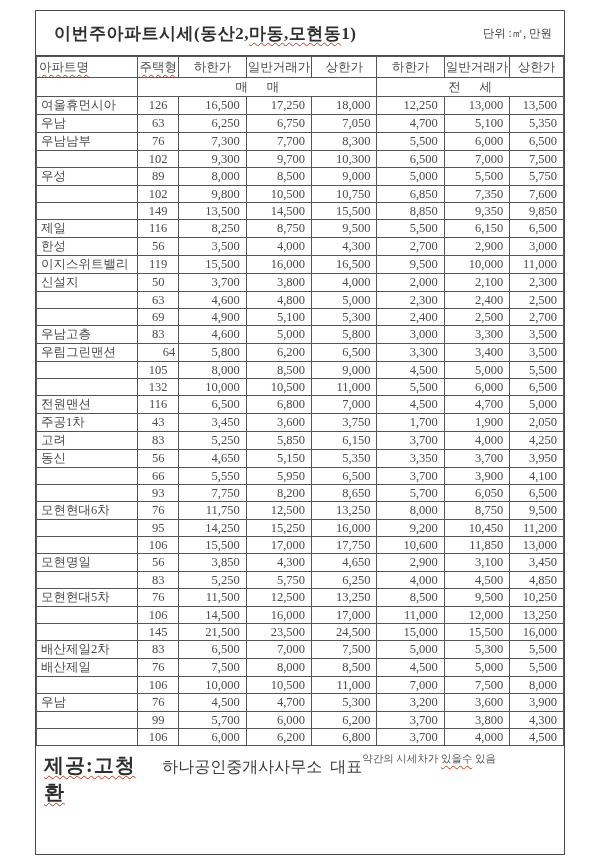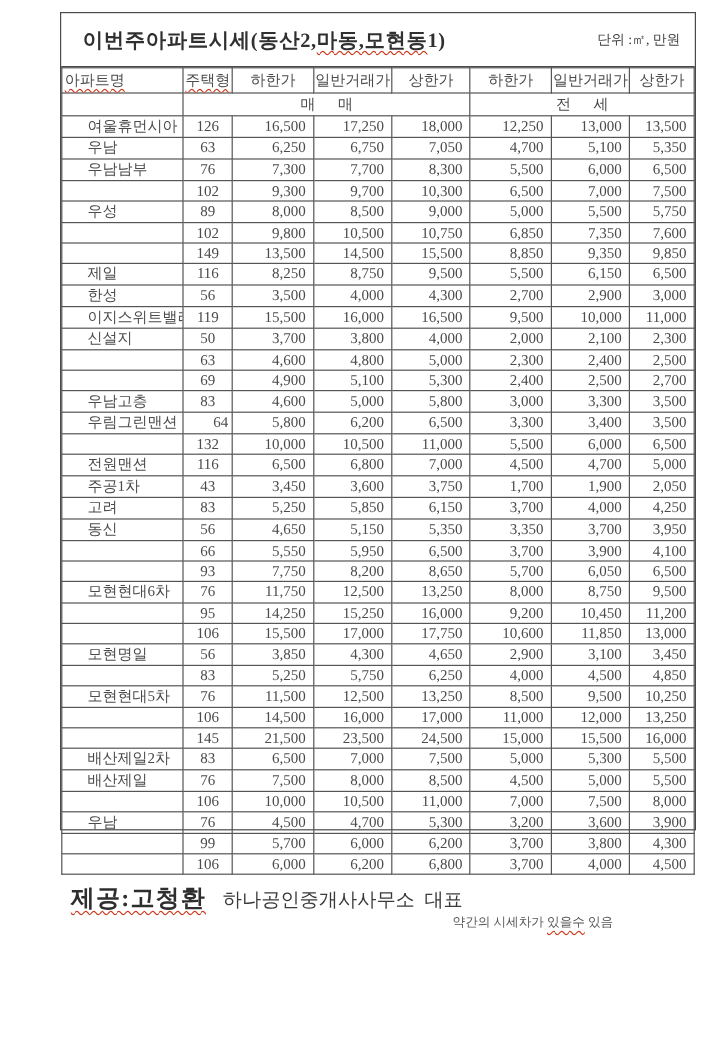--- a/index.html
+++ b/index.html
@@ -3,21 +3,21 @@
 <meta charset="utf-8">
 <style>
   html,body{margin:0;padding:0;}
   body{
     width:600px;height:868px;background:#ffffff;
     font-family:"Liberation Serif","DejaVu Serif",serif;
     color:#4b4b4b;position:relative;
     -webkit-font-smoothing:antialiased;
   }
   .sheet{
-    position:absolute;left:50px;top:10px;width:530px;height:682px;
+    position:absolute;left:35px;top:10px;width:530px;height:845px;
     border:1.5px solid #4a4a4a;background:#fff;box-sizing:border-box;
     display:flex;flex-direction:column;
   }
   
   .title-band{
     height:45px;flex:0 0 45px;display:flex;align-items:center;
     justify-content:space-between;padding:0 12px 0 18px;
     border-bottom:1px solid #4a4a4a;box-sizing:border-box;
   }
   .doc-title{font-size:17px;font-weight:bold;color:#303030;letter-spacing:.5px;white-space:pre;}
@@ -30,28 +30,28 @@
   
   table{border-collapse:collapse;width:100%;table-layout:fixed;}
   th,td{
     border:1px solid #555;font-weight:normal;
     font-size:12.5px;color:#4b4b4b;overflow:hidden;white-space:pre;
     padding:0;box-sizing:border-box;
   }
   thead tr.cols th{height:21px;}
   thead tr.groups th{height:19px;text-align:center;}
   tbody tr{height:17px;}
-  .c-name{text-align:left;padding-left:21px;}
+  .c-name{text-align:left;padding-left:4px;}
   .c-type{text-align:center;}
   .c-type.type-right{text-align:right;padding-right:3px;}
   .c-num{text-align:right;padding-right:6px;}
   th.h-name{text-align:left;padding-left:2px;font-family:Liberation Serif, serif;}
   th.h-center{text-align:center;}
   
-  .footer{flex:1;display:flex;flex-direction:column;padding:6px 10px 0 8px;box-sizing:border-box;}
+  .footer{flex:1;display:flex;padding:6px 10px 0 8px;box-sizing:border-box;}
   .provider-line{display:flex;align-items:baseline;gap:14px;}
   .provider{font-size:20px;font-weight:bold;color:#2e2e2e;letter-spacing:1px;}
   .office{font-size:16px;color:#3a3a3a;white-space:pre;}
   .note-line{margin-top:0;text-align:right;padding-right:58px;font-size:10.5px;color:#555;white-space:pre;}
 </style>
 </head>
 <body>
 
 <div class="sheet">
 
@@ -234,20 +234,30 @@
           <td class="c-type type-right">64</td>
           <td class="c-num">5,800</td>
           <td class="c-num">6,200</td>
           <td class="c-num">6,500</td>
           <td class="c-num">3,300</td>
           <td class="c-num">3,400</td>
           <td class="c-num">3,500</td>
         </tr>
         <tr>
           <td class="c-name"></td>
+          <td class="c-type">105</td>
+          <td class="c-num">8,000</td>
+          <td class="c-num">8,500</td>
+          <td class="c-num">9,000</td>
+          <td class="c-num">4,500</td>
+          <td class="c-num">5,000</td>
+          <td class="c-num">5,500</td>
+        </tr>
+        <tr>
+          <td class="c-name"></td>
           <td class="c-type">132</td>
           <td class="c-num">10,000</td>
           <td class="c-num">10,500</td>
           <td class="c-num">11,000</td>
           <td class="c-num">5,500</td>
           <td class="c-num">6,000</td>
           <td class="c-num">6,500</td>
         </tr>
         <tr>
           <td class="c-name">전원맨션</td>

